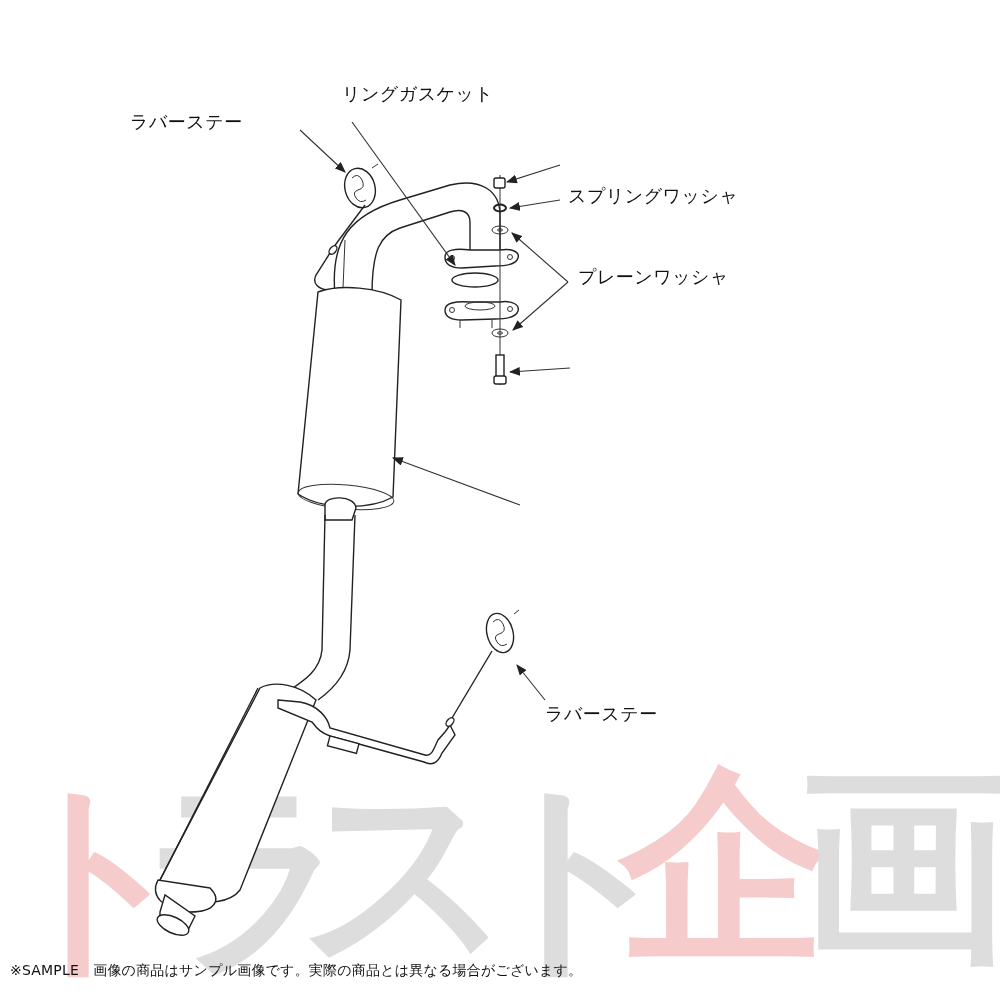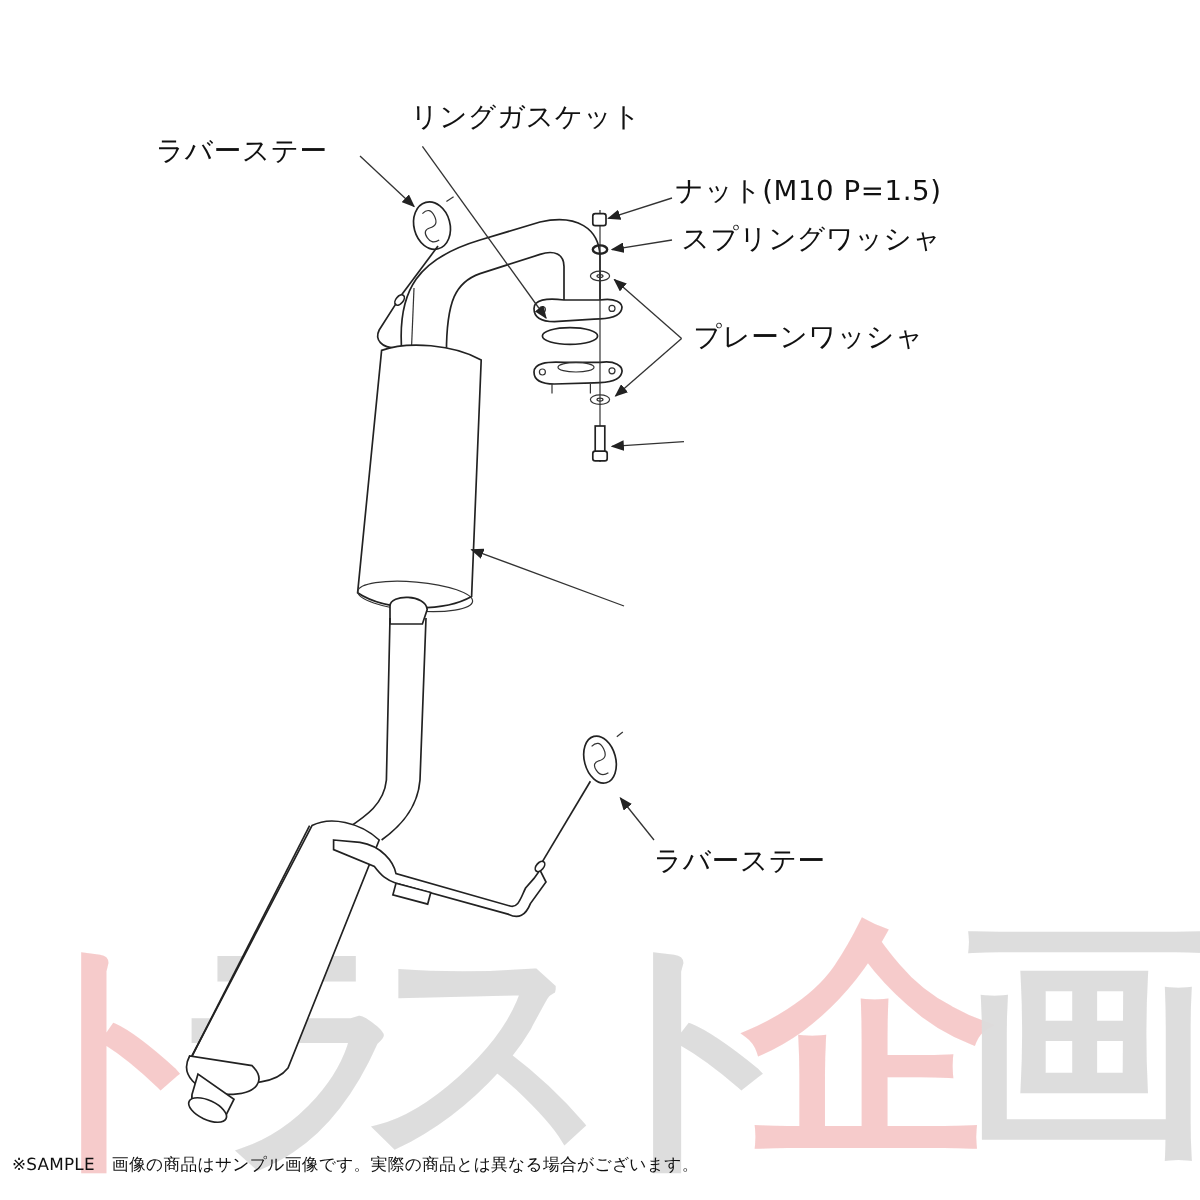--- a/index.html
+++ b/index.html
@@ -1,21 +1,21 @@
 <!DOCTYPE html>
 <html><head>
 <meta charset="utf-8">
 <style>
   html, body { margin:0; padding:0; background:#ffffff; }
   body { width:1000px; height:1000px; position:relative; overflow:hidden;
          font-family: "DejaVu Sans", "Liberation Sans", sans-serif; }
   #stage { position:absolute; left:0; top:0; width:1000px; height:1000px; }
   .wm { position:absolute; font-family: "DejaVu Serif", "Liberation Serif", serif;
         font-weight:bold; font-size:210px; line-height:1; opacity:0.95; }
-  .label { position:absolute; color:#111; font-size:23px; white-space:nowrap; letter-spacing:0.5px; }
+  .label { position:absolute; color:#111; font-size:18px; white-space:nowrap; letter-spacing:0.5px; }
   .notice { position:absolute; left:10px; top:962px; font-size:14px; color:#111; white-space:nowrap; letter-spacing:0.2px; }
   svg .ln { fill:none; stroke:#222; stroke-width:1.4; }
   svg .thin { fill:none; stroke:#333; stroke-width:1; }
   svg .pipe { fill:#fff; stroke:#222; stroke-width:1.4; }
   svg .lead { fill:none; stroke:#333; stroke-width:1.1; }
 </style>
 </head>
 <body>
 
 <div id="stage">
@@ -114,19 +114,18 @@
       <line class="lead" x1="568" y1="282" x2="512" y2="233" marker-end="url(#arr)"></line>
       <line class="lead" x1="568" y1="282" x2="513" y2="330" marker-end="url(#arr)"></line>
       <line class="lead" x1="570" y1="368" x2="510" y2="372" marker-end="url(#arr)"></line>
       <line class="lead" x1="520" y1="505" x2="393" y2="458" marker-end="url(#arr)"></line>
       <line class="lead" x1="545" y1="700" x2="517" y2="665" marker-end="url(#arr)"></line>
     </g>
   </svg>
 
   <div class="label" style="left:130px; top:110px;">ラバーステー</div>
   <div class="label" style="left:342px; top:82px;">リングガスケット</div>
-  <div class="label" style="left:563px; top:144px;">ナット(M10 P=1.5)</div>
   <div class="label" style="left:578px; top:265px;">プレーンワッシャ</div>
   <div class="label" style="left:568px; top:184px;">スプリングワッシャ</div>
   <div class="label" style="left:545px; top:702px;">ラバーステー</div>
 
   <div class="notice">※SAMPLE　画像の商品はサンプル画像です。実際の商品とは異なる場合がございます。</div>
 </div>
 
 </body></html>

